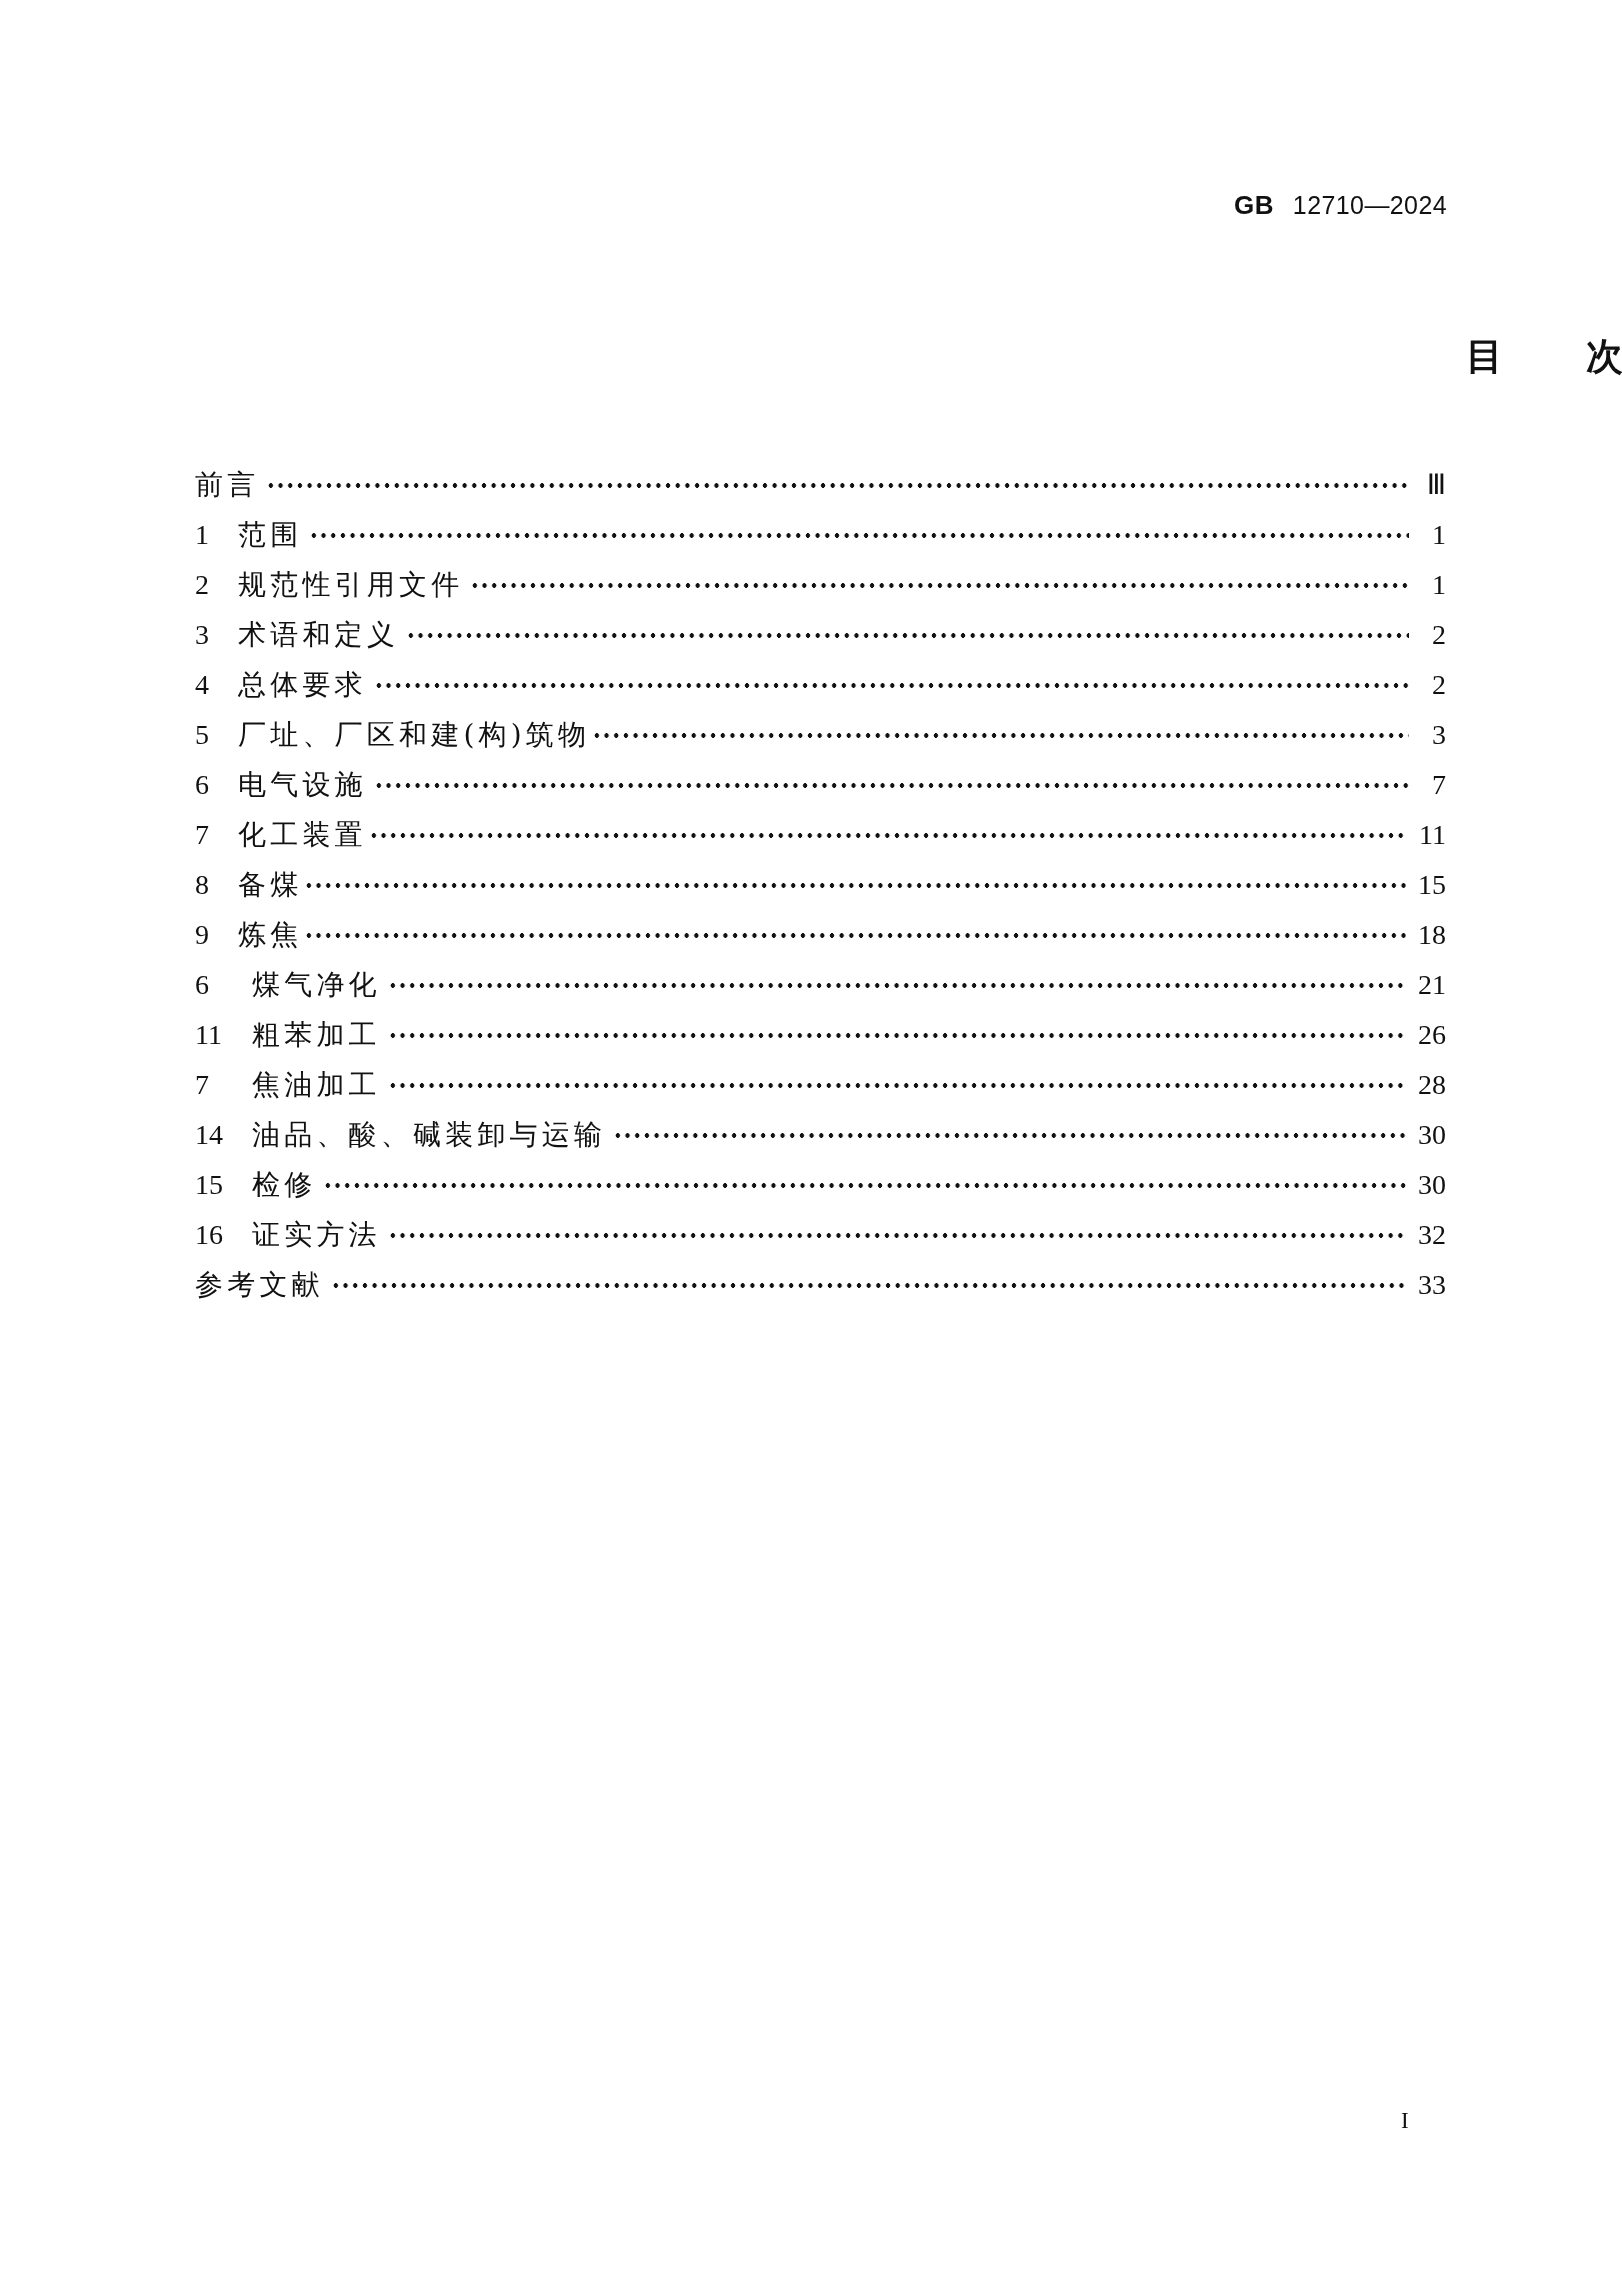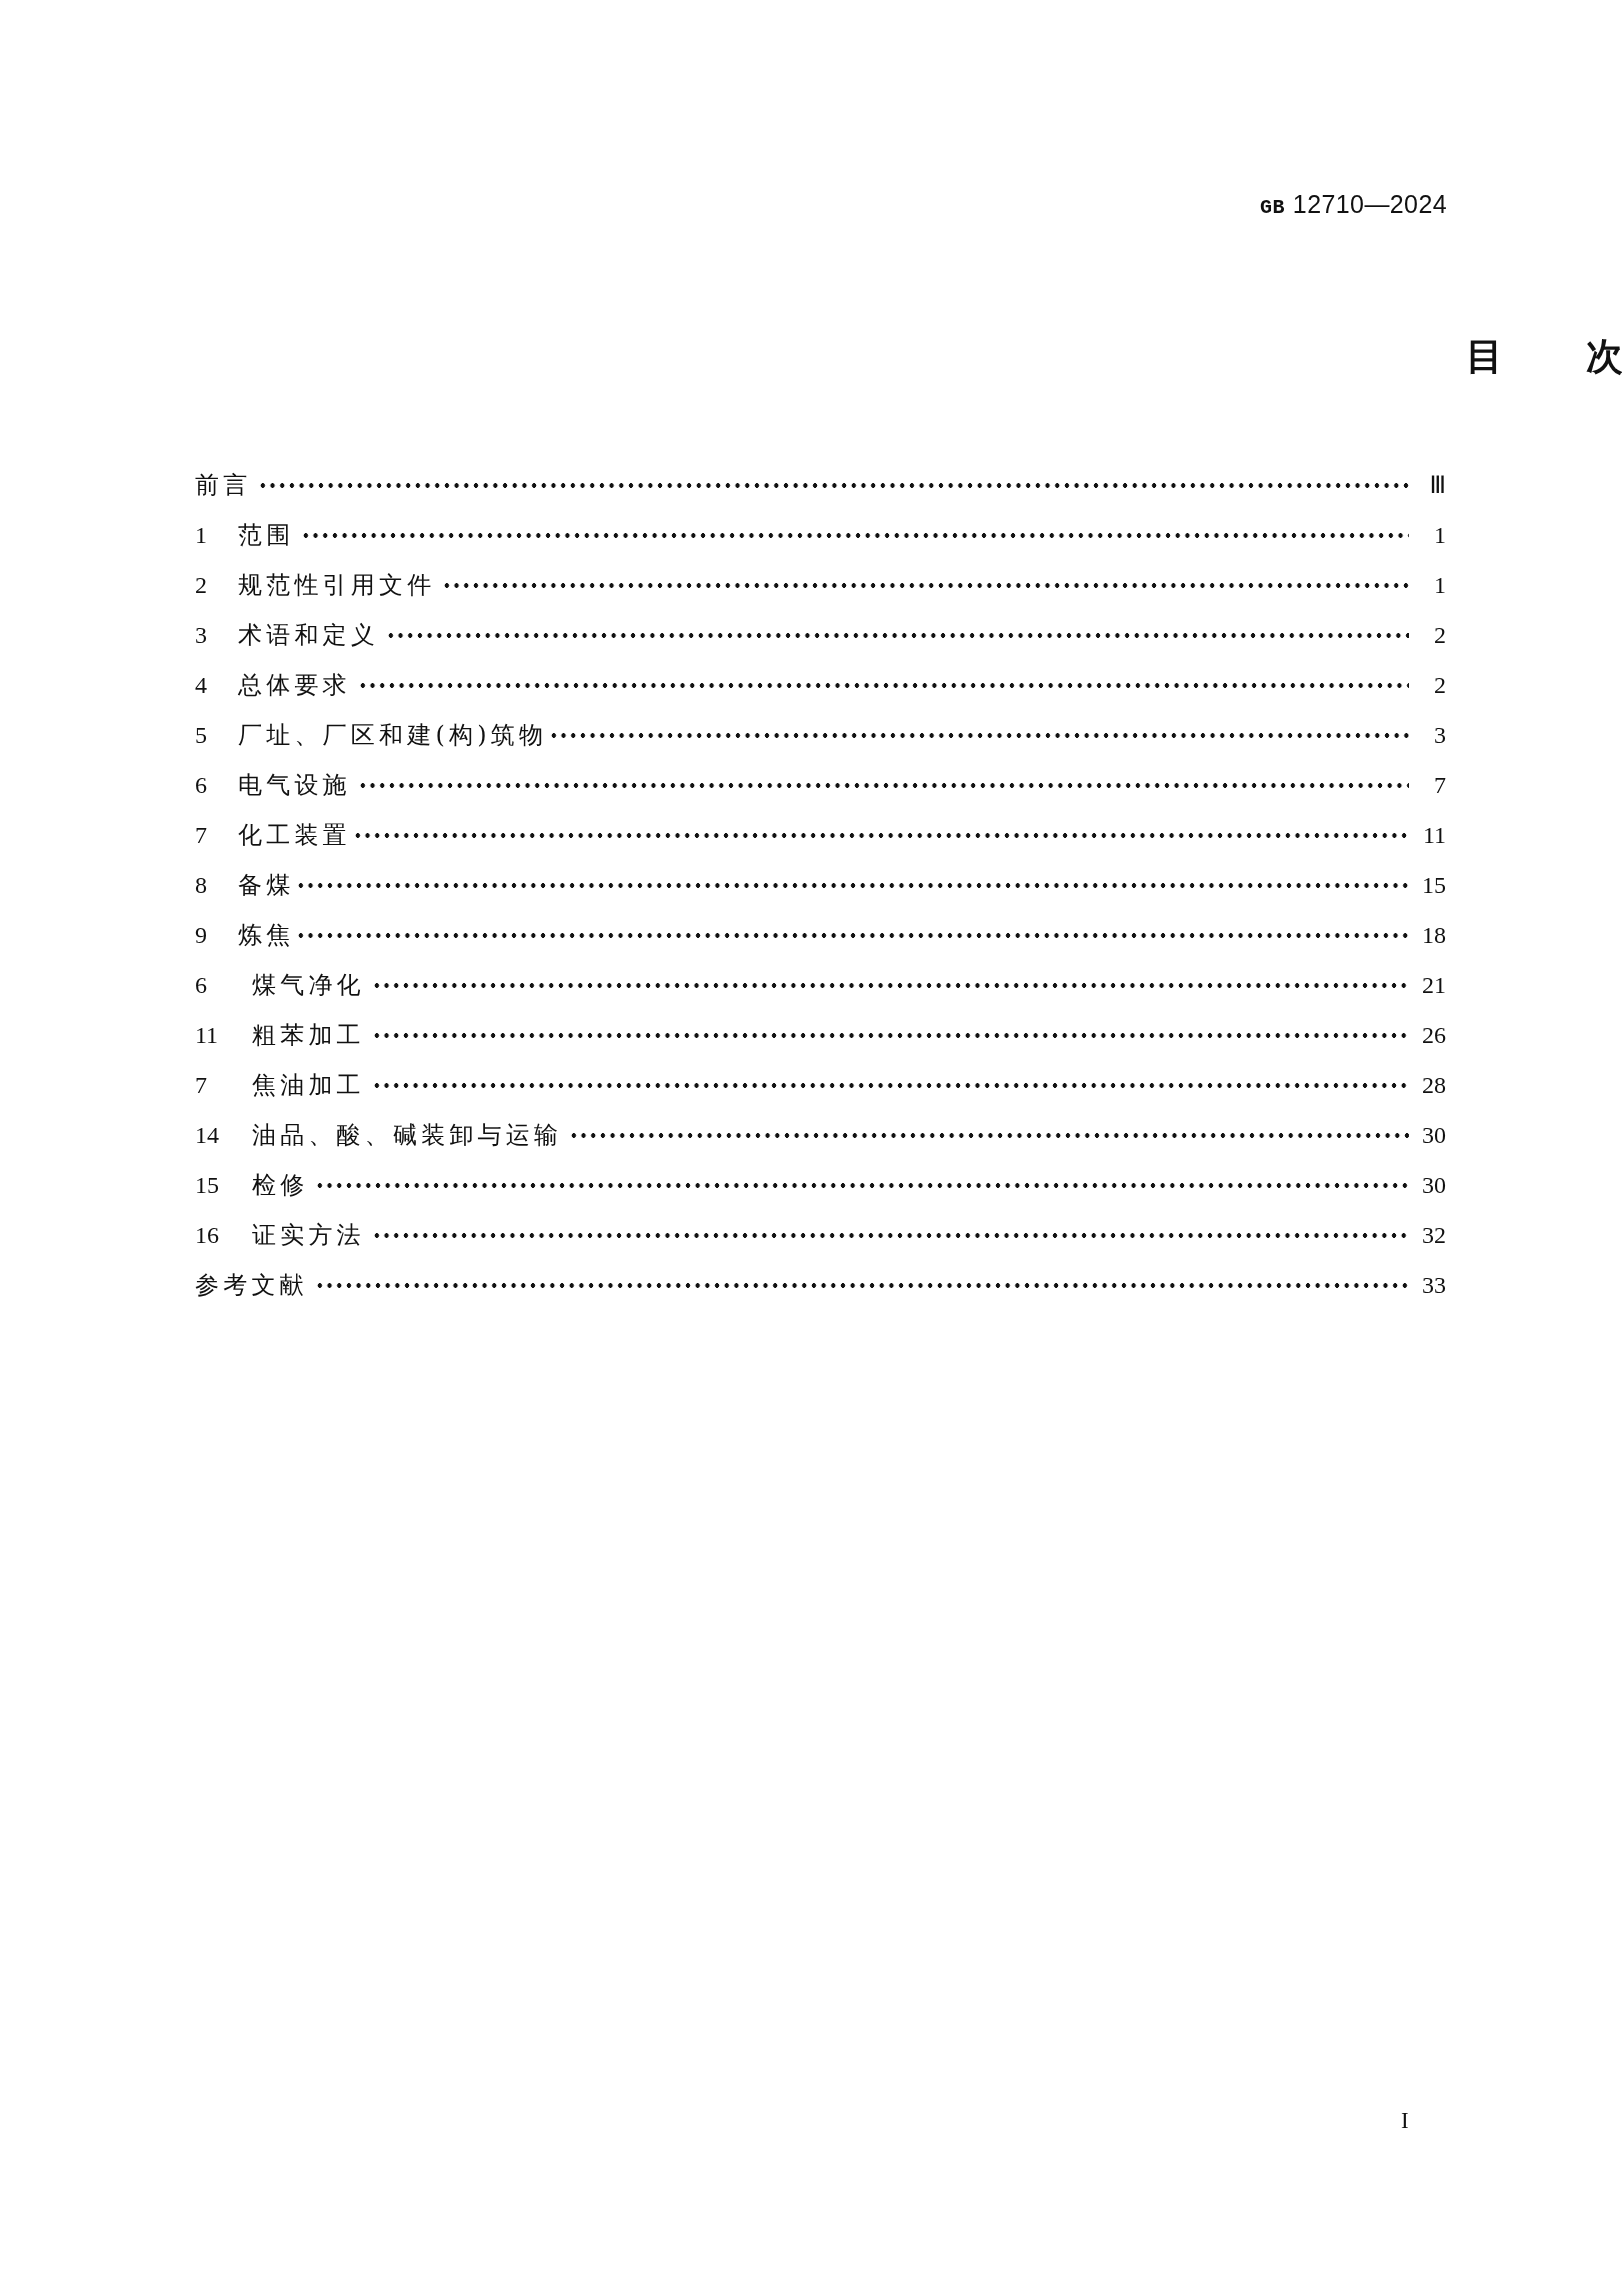--- a/index.html
+++ b/index.html
@@ -1,26 +1,26 @@
 <!DOCTYPE html>
 <html style="font-size:13.3px"><head>
 <meta charset="utf-8">
 <style>
   html, body { margin: 0; padding: 0; background: #ffffff; }
   body { width: 1623px; height: 2295px; position: relative; overflow: hidden;
          font-family: "DejaVu Serif", "Liberation Serif", serif; color: #111; }
   .std-code { position: absolute; top: 190px; right: 176px; font-size: 25px;
               font-family: "Liberation Sans", sans-serif; letter-spacing: 0.4px; white-space: nowrap; }
-  .std-code .gb { font-family: Liberation Mono, monospace; font-weight: bold; font-size: 20px; margin-right: 8px; }
+  .std-code .gb { font-family: Liberation Sans, sans-serif; font-weight: bold; font-size: 26px; margin-right: 19px; }
   .title { position: absolute; top: 332px; left: 0; width: 1623px; text-align: right;
            font-family: "DejaVu Sans", sans-serif; font-size: 37px; font-weight: bold; }
   .title span { display: inline-block; }
   .title .gap { width: 83px; }
   .toc { position: absolute; top: 460px; left: 195px; width: 1251px; margin: 0; padding: 0; list-style: none; }
-  .toc li { height: 50px; display: flex; align-items: center; font-size: 24px; line-height: 1; }
+  .toc li { height: 50px; display: flex; align-items: center; font-size: 28px; line-height: 1; }
   .toc .num { display: inline-block; flex: 0 0 auto; font-family: "Liberation Serif", serif; }
   .toc .num.w1 { width: 43px; }
   .toc .num.w2 { width: 57px; }
   .toc .label { flex: 0 0 auto; letter-spacing: 4.2px; white-space: nowrap; font-family: "DejaVu Serif", serif; }
   .toc .leader { flex: 1 1 auto; height: 5px; margin: 0 11.7px 0 6.7px; align-self: center;
                  background-image: radial-gradient(circle, #111 2.2px, transparent 2.5px);
                  background-size: 9.7px 5px; background-repeat: repeat-x; background-position: left center; }
   .toc .leader.tight { margin-left: 1.7px; }
   .toc .page { flex: 0 0 auto; min-width: 25px; text-align: right; font-family: "Liberation Serif", serif; }
   .footer-page { position: absolute; top: 2108px; left: 1401px; font-size: 23px; font-family: "Liberation Serif", serif; }

